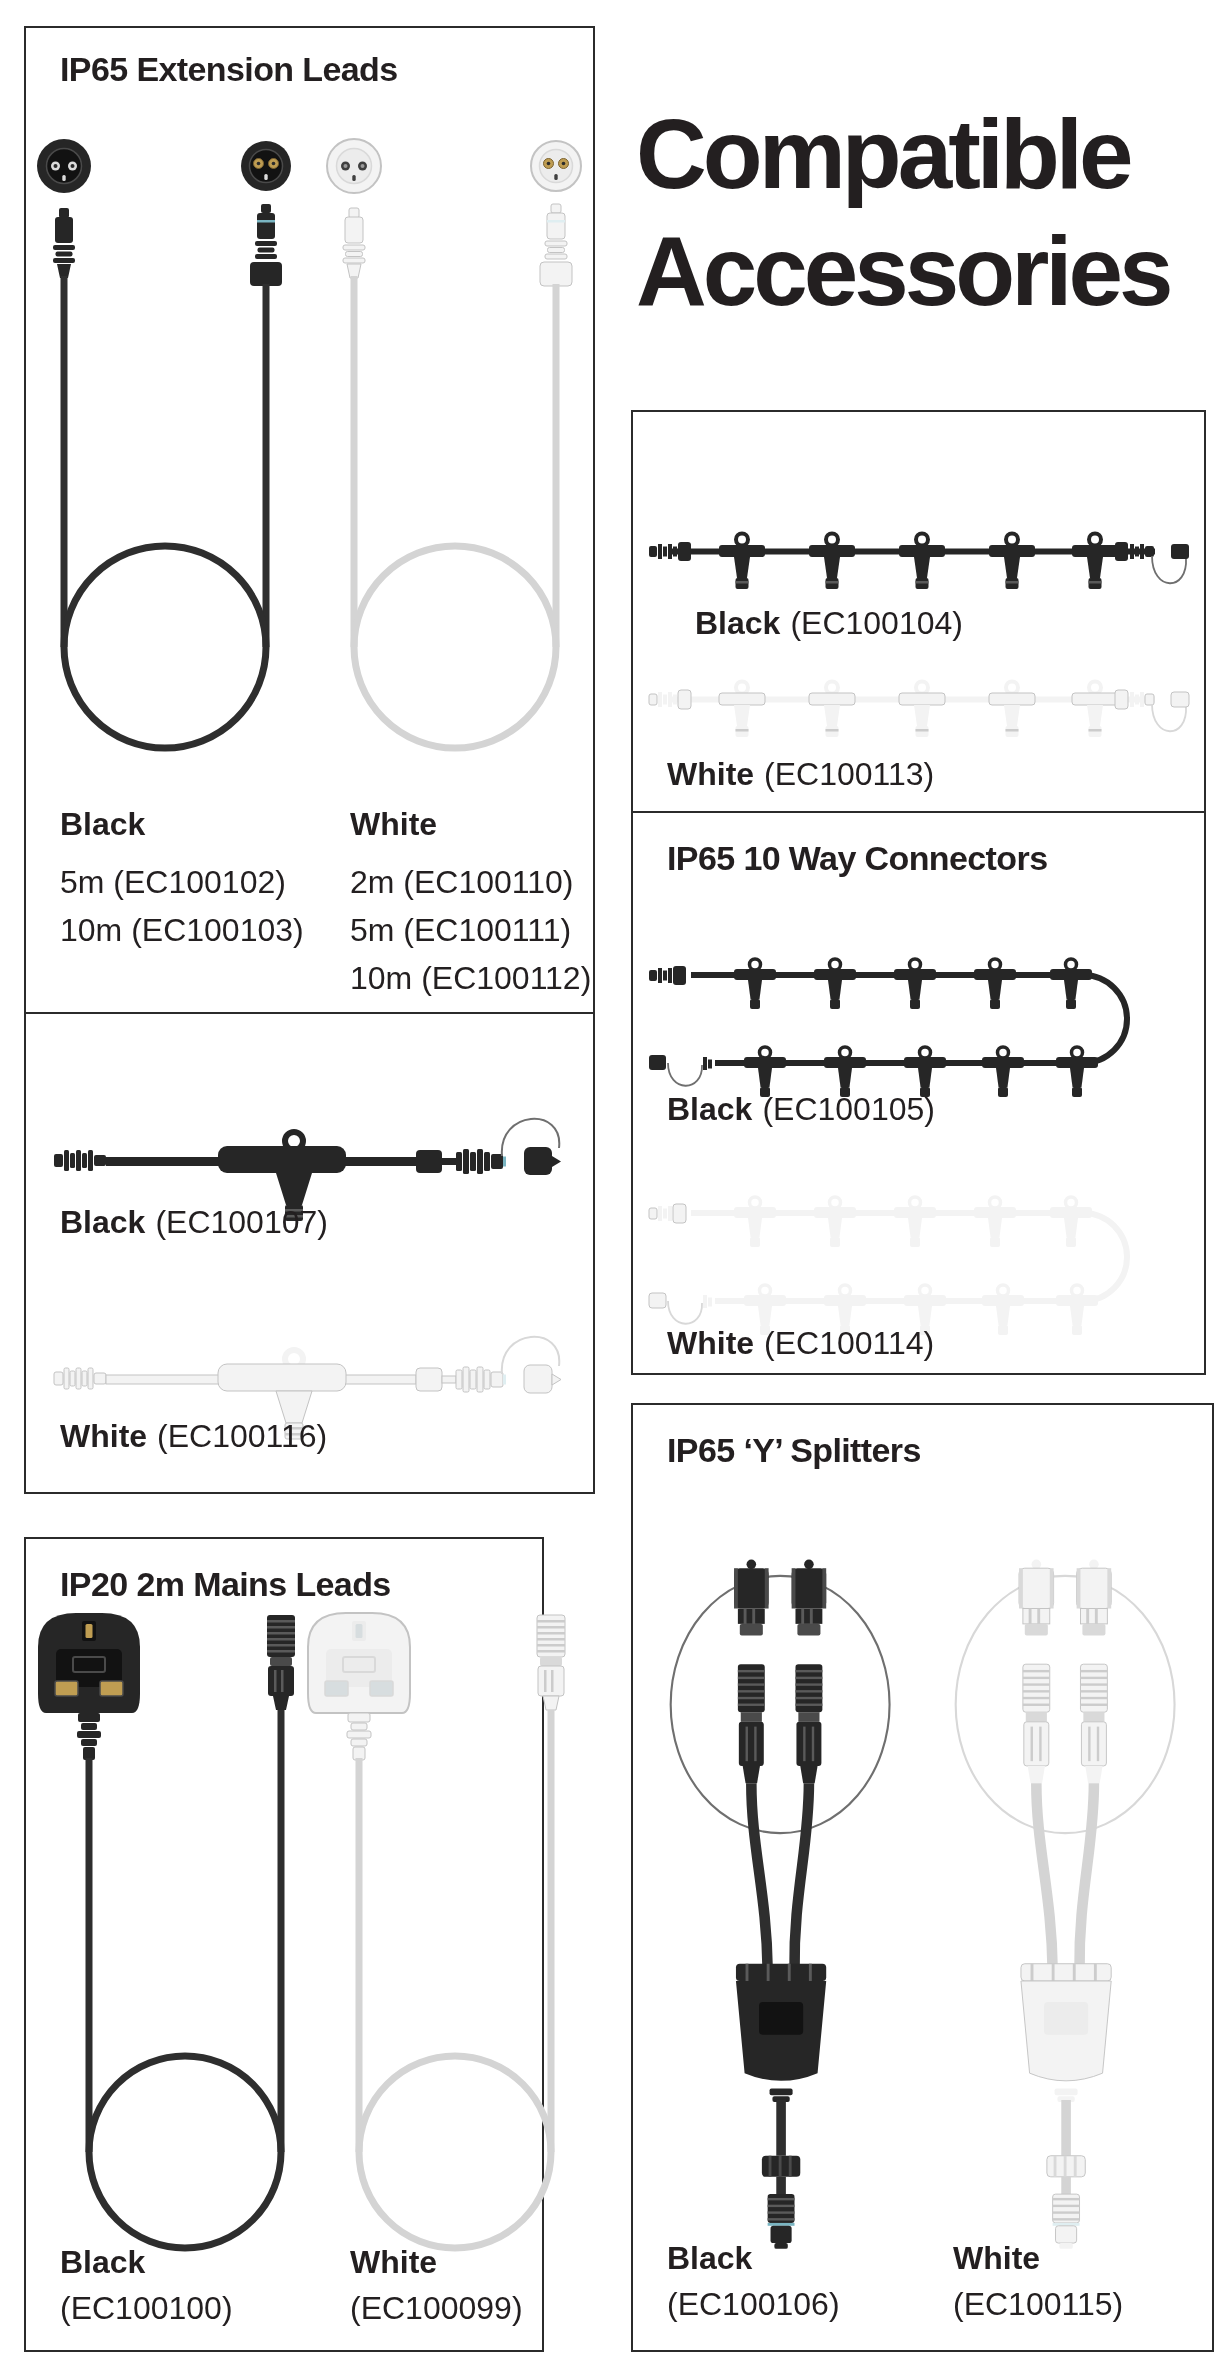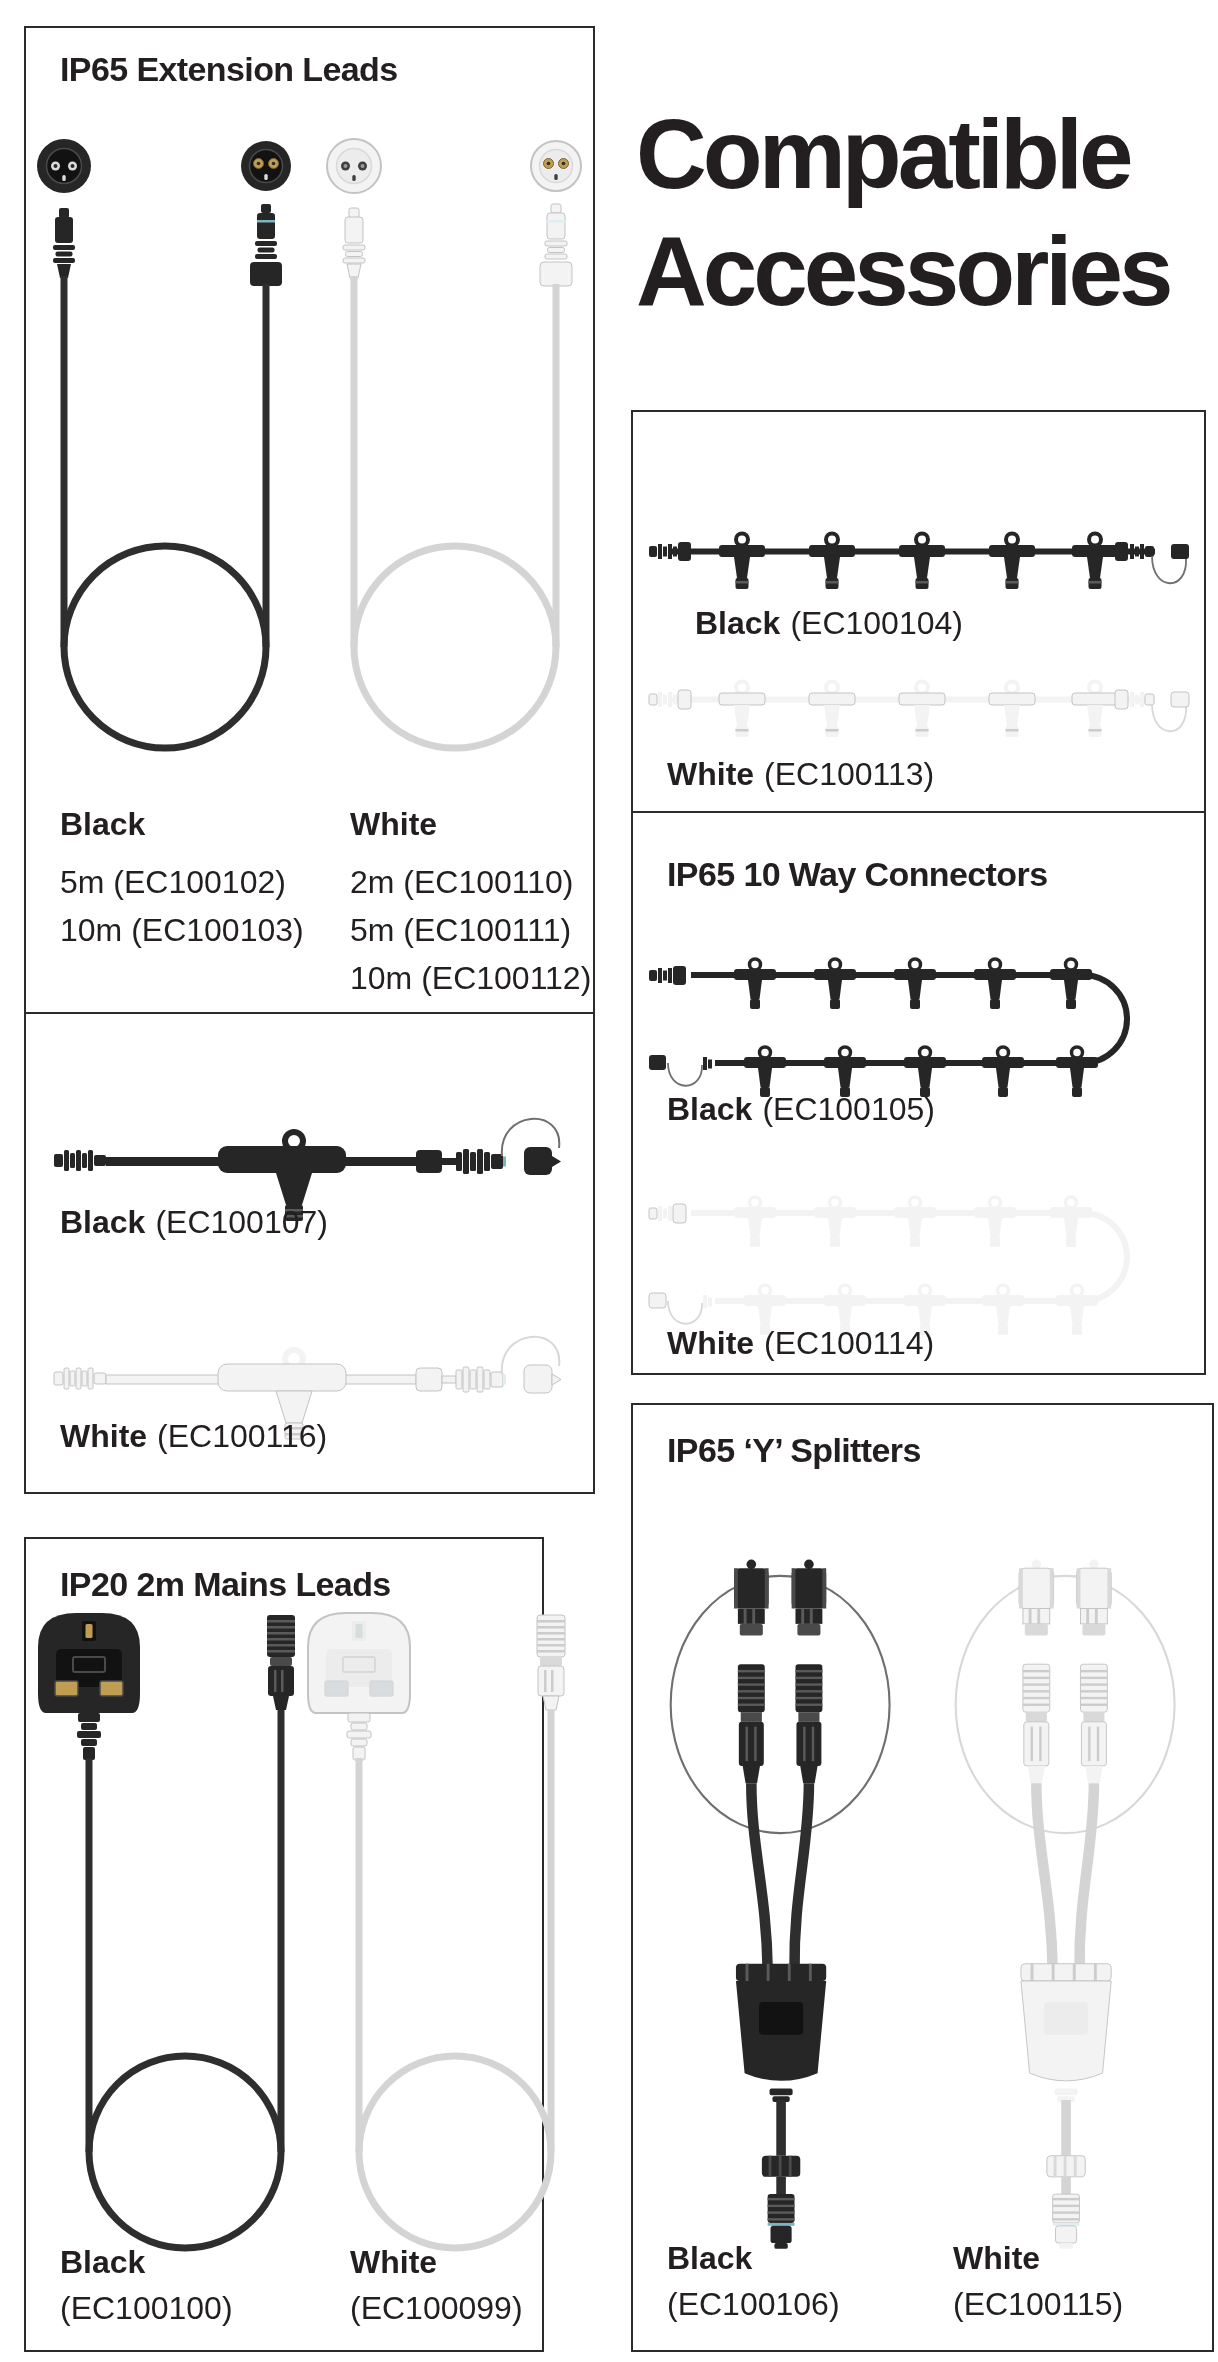--- a/index.html
+++ b/index.html
@@ -385,21 +385,21 @@
   </div>
   <svg class="art white" style="left:14px;top:240px;" width="545" height="110" viewBox="0 0 545 110">
       <use href="#sym-5way"></use>
     </svg>
   <div class="code-line" style="left:34px;top:344px;">
     <span class="b">White</span><span>(EC100113)</span>
   </div>
 </div>
 
 <div class="pbox" style="left:631px;top:811px;width:575px;height:564px;">
-  <div class="section-title" style="left:34px;top:26px;margin-top:16px;">IP65 10 Way Connectors</div>
+  <div class="section-title" style="left:34px;top:26px;">IP65 10 Way Connectors</div>
   <svg class="art black" style="left:14px;top:100px;" width="545" height="230" viewBox="0 0 545 230">
       <use href="#sym-10way"></use>
     </svg>
   <div class="code-line" style="left:34px;top:278px;">
     <span class="b">Black</span><span>(EC100105)</span>
   </div>
   <svg class="art white" style="left:14px;top:338px;" width="545" height="230" viewBox="0 0 545 230">
       <use href="#sym-10way"></use>
     </svg>
   <div class="code-line" style="left:34px;top:512px;">

